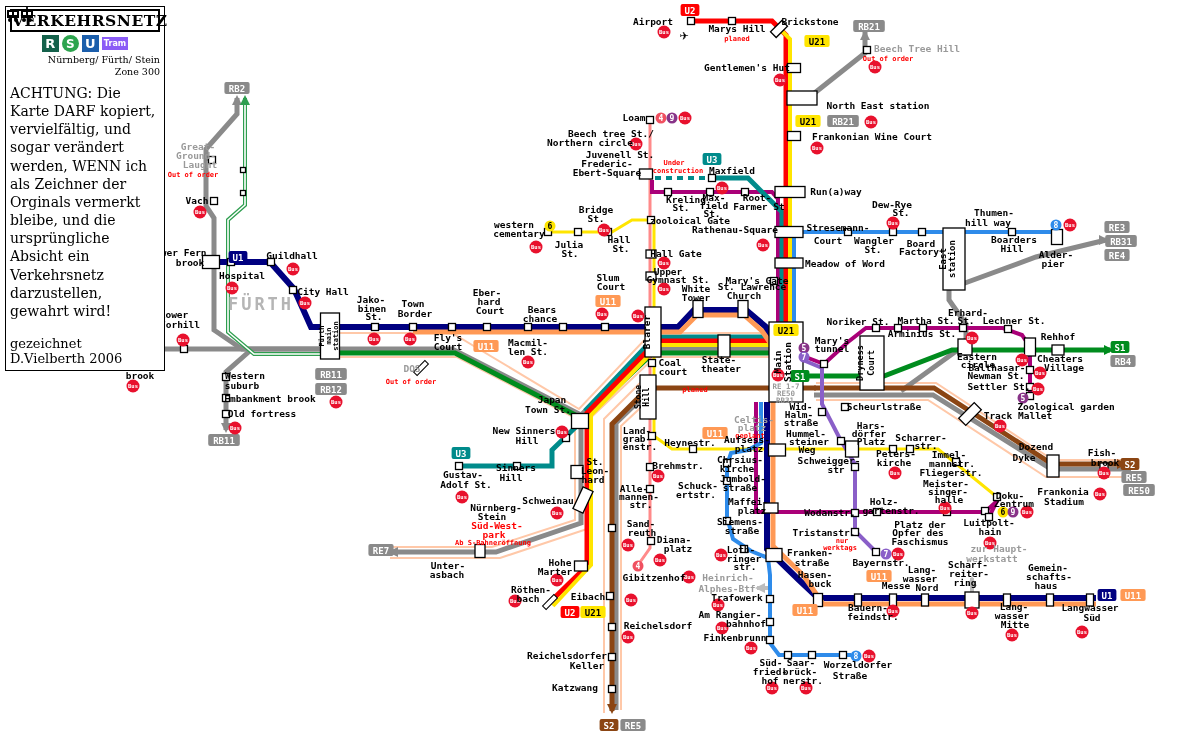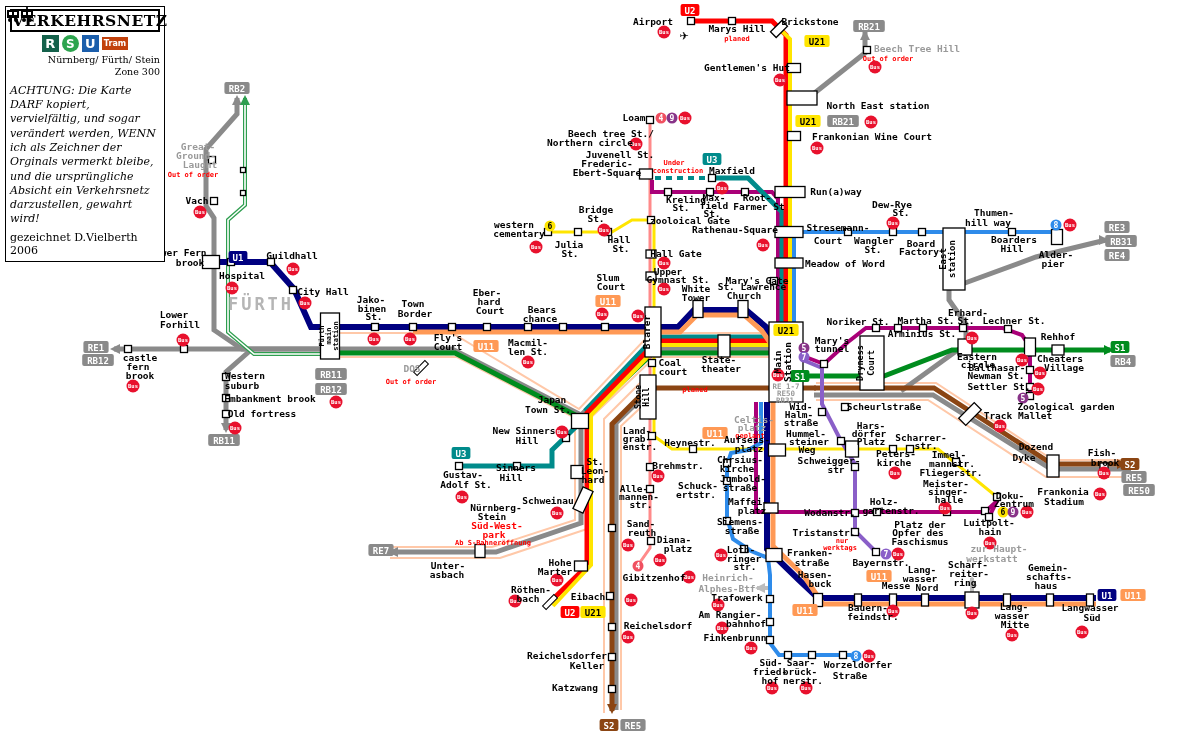--- a/index.html
+++ b/index.html
@@ -11,22 +11,22 @@
     padding:2px 4px 4px 4px;z-index:5;font-family:"DejaVu Serif","Liberation Serif",serif;}
   #legend .title{border:2px solid #000;text-align:center;font-size:15.5px;font-weight:bold;
     letter-spacing:.5px;padding:0 0;margin-bottom:3px;}
   #legend .modes{display:flex;align-items:center;justify-content:center;gap:3px;margin:2px 0;}
   .mico{display:inline-flex;align-items:center;justify-content:center;color:#fff;font-weight:bold;
     font-family:"DejaVu Sans","Liberation Sans",sans-serif;}
   .mico.sq{width:17px;height:17px;font-size:13px;}
   .mico.ci{width:17px;height:17px;border-radius:50%;font-size:12px;}
   .mico.tr{height:13px;font-size:8px;padding:0 2px;}
   #legend .sub{text-align:right;font-size:9.5px;line-height:1.25;}
-  #legend .notice{font-size:11px;line-height:1.3;margin-top:6px;font-style:italic;}
-  #legend .credit{font-size:11px;margin-top:4px;}
+  #legend .notice{font-size:14px;line-height:1.3;margin-top:6px;}
+  #legend .credit{font-size:13px;margin-top:16px;}
 </style>
 </head>
 <body>
 
 <div id="stage">
   <svg id="map" width="1200" height="737" viewBox="0 0 1200 737">
       <polyline points="338,333 452,333 579,409 651,333 769,333" fill="none" stroke="#FFC8A8" stroke-width="2" stroke-dasharray="none"></polyline>
       <polyline points="338,357 457,357 585,423 655,357 769,357" fill="none" stroke="#FFC8A8" stroke-width="2" stroke-dasharray="none"></polyline>
       <polyline points="575,430 575,520 492,547 390,547" fill="none" stroke="#FFC8A8" stroke-width="2" stroke-dasharray="none"></polyline>
       <polyline points="590,432 590,528 500,558 390,558" fill="none" stroke="#FFC8A8" stroke-width="2" stroke-dasharray="none"></polyline>
@@ -712,21 +712,21 @@
       <text x="874" y="363" text-anchor="middle" font-size="8.5" fill="#000" transform="rotate(-90 874 363)">Court</text>
       <text x="684" y="40" text-anchor="middle" font-size="15" fill="#000">✈</text>
     </svg>
 
   <div id="legend">
     <div class="title">VERKEHRSNETZ</div>
     <div class="modes">
       <span class="mico sq" style="background: rgb(20, 97, 75);">R</span>
       <span class="mico ci" style="background: rgb(45, 164, 78);">S</span>
       <span class="mico sq" style="background: rgb(27, 94, 171);">U</span>
-      <span class="mico tr" style="background: #c2410c;">Tram</span>
+      <span class="mico tr" style="background: #8b5cf6;">Tram</span>
       <svg width="30" height="16">
         <rect x="1" y="3" width="12" height="8" fill="#000"></rect>
           <rect x="15" y="3" width="12" height="8" fill="#000"></rect>
         <rect x="3" y="5" width="3" height="3" fill="#fff"></rect>
           <rect x="8" y="5" width="3" height="3" fill="#fff"></rect>
         <rect x="17" y="5" width="3" height="3" fill="#fff"></rect>
           <rect x="22" y="5" width="3" height="3" fill="#fff"></rect>
         <circle cx="4" cy="13" r="2" fill="#000"></circle>
           <circle cx="10" cy="13" r="2" fill="#000"></circle>
         <circle cx="18" cy="13" r="2" fill="#000"></circle>

